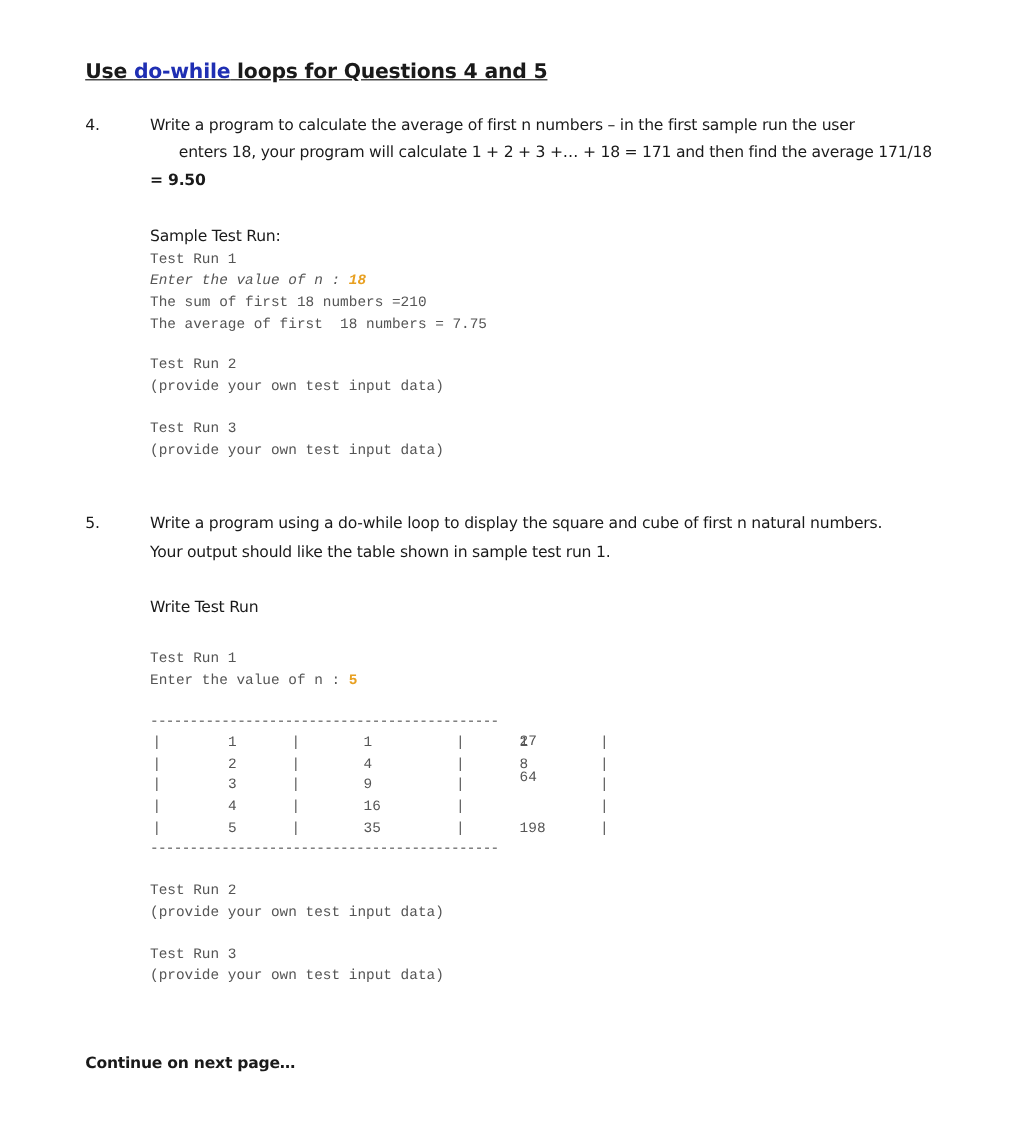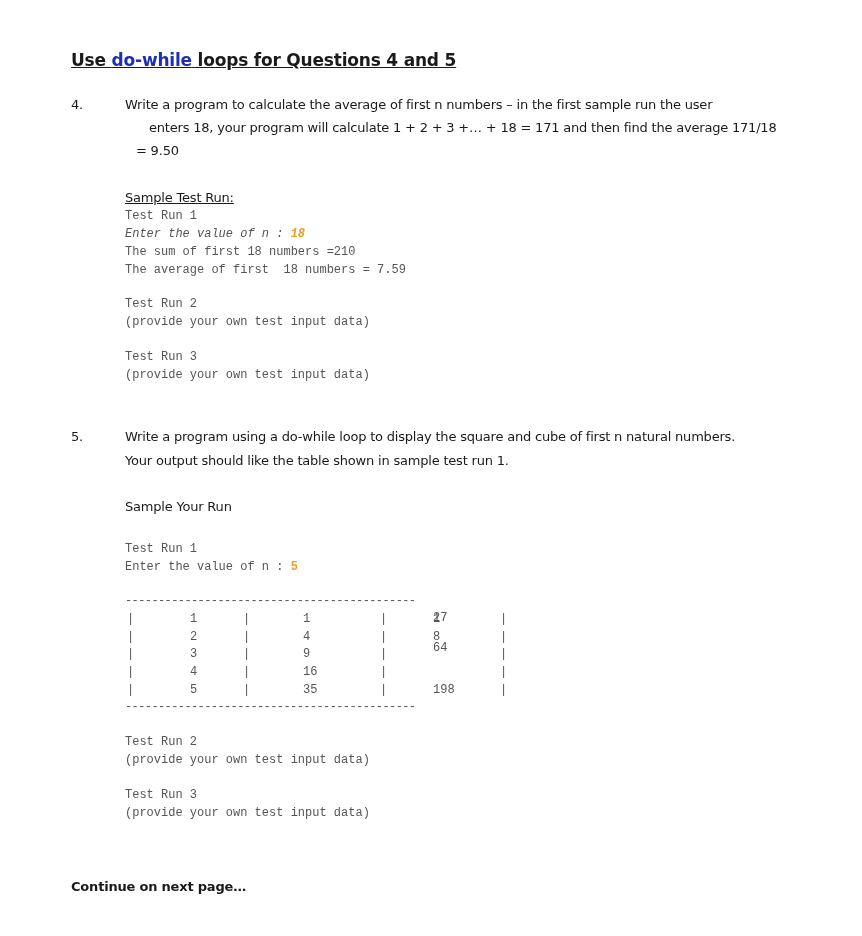--- a/index.html
+++ b/index.html
@@ -15,38 +15,38 @@
     .footer { left: 71px; top: 879px; font-weight: bold; font-size: 13px; }
   </style>
 </head>
 <body>
 
 <div class="abs heading sans"><span>Use </span><span class="link">do-while</span><span> loops for Questions 4 and 5</span></div>
 
 <div class="abs sans qnum" style="top:97px;">4.</div>
 <div class="abs sans" style="left:125px; top:97px;">Write a program to calculate the average of first n numbers – in the first sample run the user</div>
 <div class="abs sans" style="left:125px; top:120px;margin-left:24px;">enters 18, your program will calculate 1 + 2 + 3 +… + 18 = 171 and then find the average 171/18</div>
-<div class="abs sans" style="left:136px; top:143px;">= 9.50</div>
+<div class="abs sans" style="left:125px; top:143px;font-weight:bold;">= 9.50</div>
 
-<div class="abs sans" style="left:125px; top:190px;text-decoration:underline;">Sample Test Run:</div>
+<div class="abs sans" style="left:125px; top:190px;">Sample Test Run:</div>
 <div class="abs mono" style="left:125px; top:209px;">Test Run 1</div>
 <div class="abs mono" style="left:125px; top:227px;font-style:italic;"><span>Enter the value of n : </span><span class="input-val">18</span></div>
 <div class="abs mono" style="left:125px; top:245px;">The sum of first 18 numbers =210</div>
-<div class="abs mono" style="left:125px; top:263px;">The average of first  18 numbers = 7.59</div>
+<div class="abs mono" style="left:125px; top:263px;">The average of first  18 numbers = 7.75</div>
 
 <div class="abs mono" style="left:125px; top:297px;">Test Run 2</div>
 <div class="abs mono" style="left:125px; top:315px;">(provide your own test input data)</div>
 <div class="abs mono" style="left:125px; top:350px;">Test Run 3</div>
 <div class="abs mono" style="left:125px; top:368px;">(provide your own test input data)</div>
 
 <div class="abs sans qnum" style="top:429px;">5.</div>
 <div class="abs sans" style="left:125px; top:429px;">Write a program using a do-while loop to display the square and cube of first n natural numbers.</div>
 <div class="abs sans" style="left:125px; top:453px;">Your output should like the table shown in sample test run 1.</div>
 
-<div class="abs sans" style="left:125px; top:499px;">Sample Your Run</div>
+<div class="abs sans" style="left:125px; top:499px;">Write Test Run</div>
 <div class="abs mono" style="left:125px; top:542px;">Test Run 1</div>
 <div class="abs mono" style="left:125px; top:560px;"><span>Enter the value of n : </span><span class="input-val">5</span></div>
 
 <div>
   <div class="abs mono" style="left:125px; top:594px; letter-spacing:-0.6px;">--------------------------------------------</div>
 
   <div>
     <span class="abs mono" style="left:127px; top:612px;">|</span>
     <span class="abs mono" style="left:190px; top:612px;">1</span>
     <span class="abs mono" style="left:243px; top:612px;">|</span>

